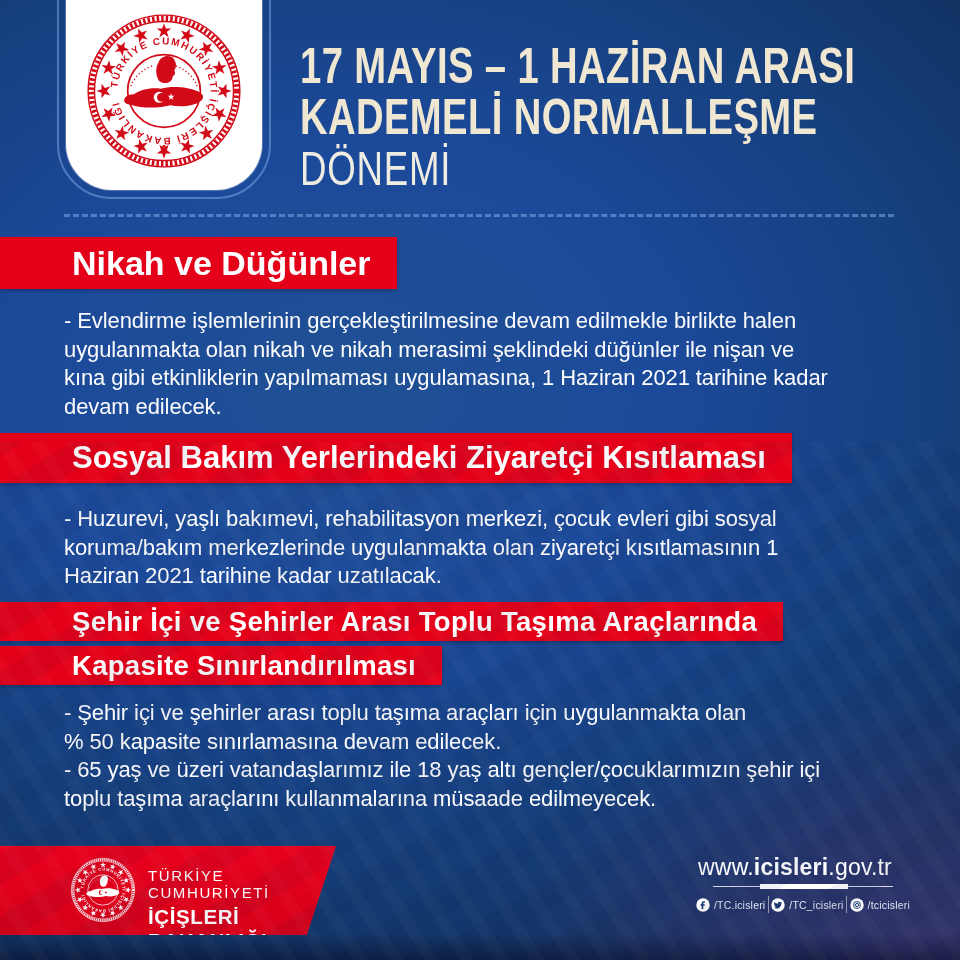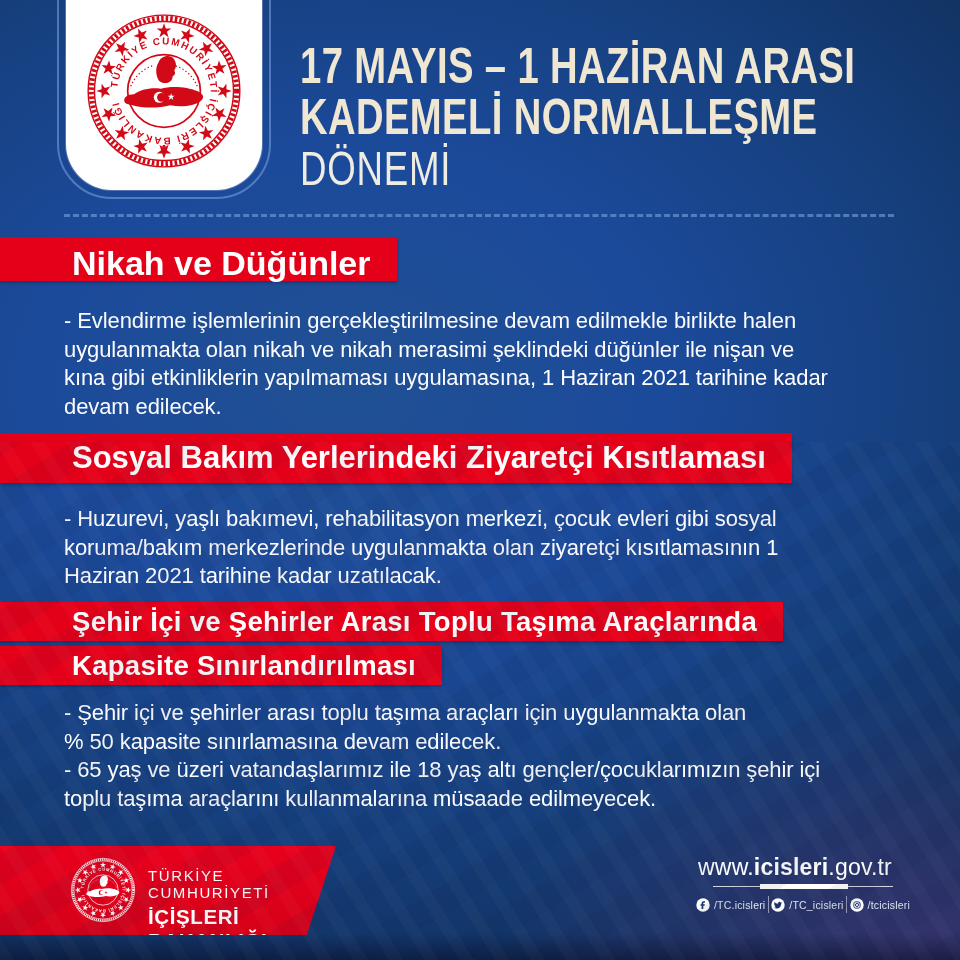--- a/index.html
+++ b/index.html
@@ -32,21 +32,21 @@
   .title-line.light{font-weight:normal;font-size:47px;color:#efece2;letter-spacing:1px;}
 
   .dashed-sep{position:absolute;left:64px;top:214px;width:830px;height:0;
     border-top:3px dashed rgba(110,155,220,.65);}
 
   
   .sec{position:absolute;left:0;width:100%;}
   .banner-col{display:flex;flex-direction:column;align-items:flex-start;gap:5px;}
   .banner-bar{background:#e50019;color:#fff;font-weight:bold;white-space:nowrap;
     padding:0 26px 0 72px;box-shadow:0 2px 3px rgba(0,0,20,.25);}
-  .sec0{top:237px;}  .sec0 .banner-bar{height:44px;line-height:52px;font-size:34px;}
+  .sec0{top:237px;}  .sec0 .banner-bar{height:52px;line-height:52px;font-size:34px;}
   .sec1{top:433px;}  .sec1 .banner-bar{height:50px;line-height:50px;font-size:31px;}
   .sec2{top:602px;}  .sec2 .banner-bar{height:39px;line-height:39px;font-size:27.5px;letter-spacing:.3px;}
   .para{position:absolute;left:64px;color:#fbfbfd;font-size:22px;line-height:28.6px;
     white-space:nowrap;letter-spacing:-.1px;}
   .sec0 .para{top:70px;} .sec1 .para{top:72px;} .sec2 .para{top:97px;}
   .para b{font-weight:normal;color:#ffffff;}
 
   
   .ribbon{position:absolute;left:0;top:846px;width:336px;height:89px;
     background:linear-gradient(#e8001d,#d60019);

